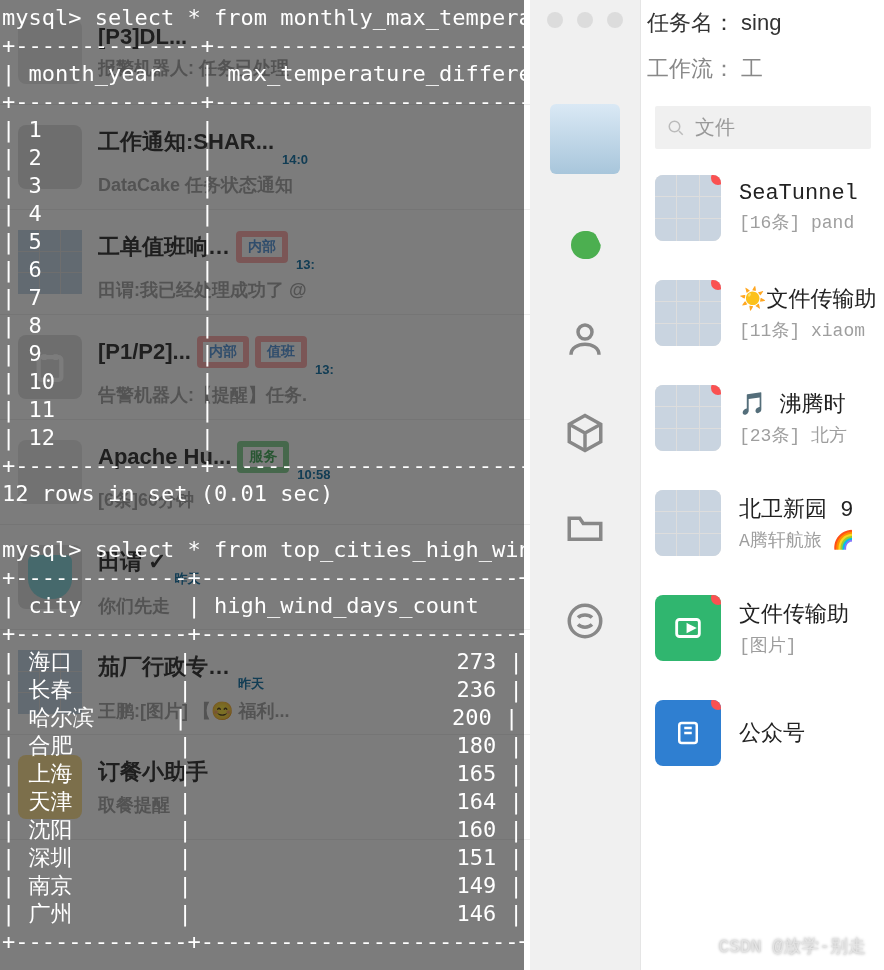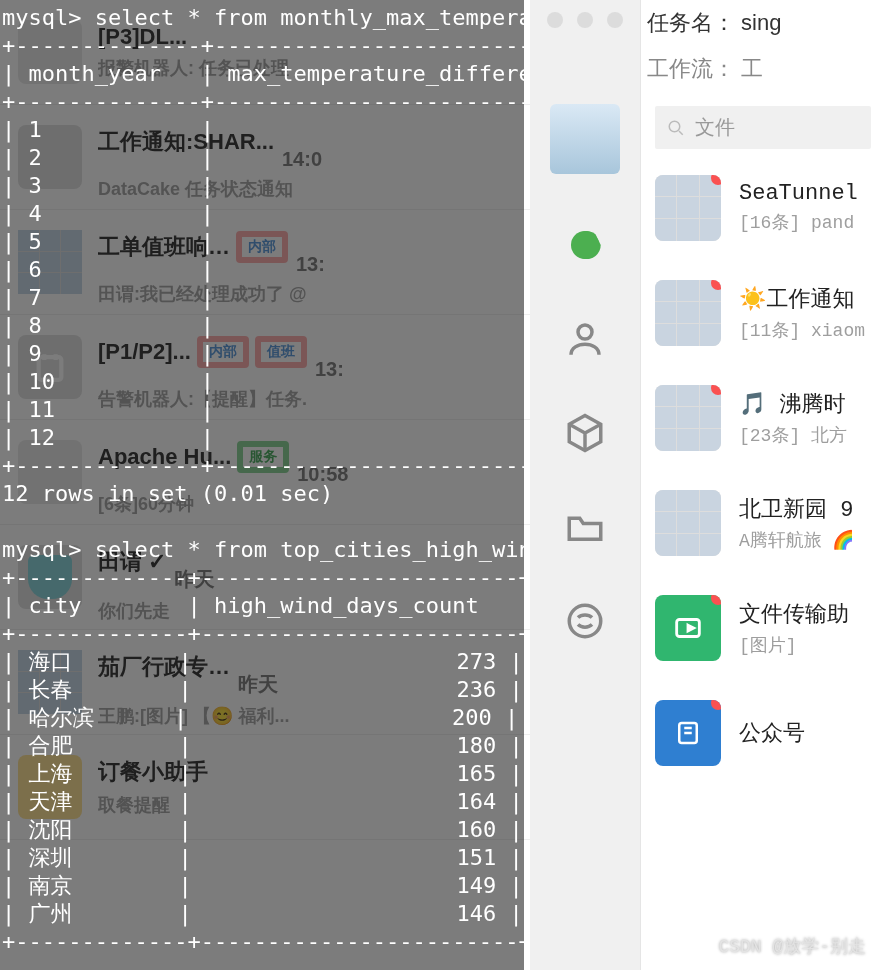--- a/index.html
+++ b/index.html
@@ -49,21 +49,21 @@
     align-items:center;
   }
   .chat-bg .sub {
     font-size: 18px;
     color: #9e9e9e;
     margin-top: 6px;
     white-space: nowrap;
     overflow: hidden;
     text-overflow: ellipsis;
   }
-  .chat-bg .time { font-size:20px;color:#737373;margin-left:8px;margin-top:34px;}
+  .chat-bg .time { font-size:13px;color:#0369a1;margin-left:8px;margin-top:34px;}
   .tag {
     display:inline-block;
     border:6px solid #fca5a5;
     color:#4a90d9;
     border-radius:4px;
     font-size:14px;
     padding:1px 6px;
     margin-left:6px;
   }
 
@@ -348,21 +348,21 @@
         <div></div>
         <div></div>
         <div></div>
         <div></div>
         <div></div>
         <div></div>
         <div></div>
         <span class="dot"></span>
       </div>
     <div>
-        <div class="txt1">☀️工作通知</div>
+        <div class="txt1">☀️文件传输助</div>
         <div class="txt2">[11条] xiaom</div>
       </div>
   </div>
   <div class="item">
     <div class="av">
         <div></div>
         <div></div>
         <div></div>
         <div></div>
         <div></div>

